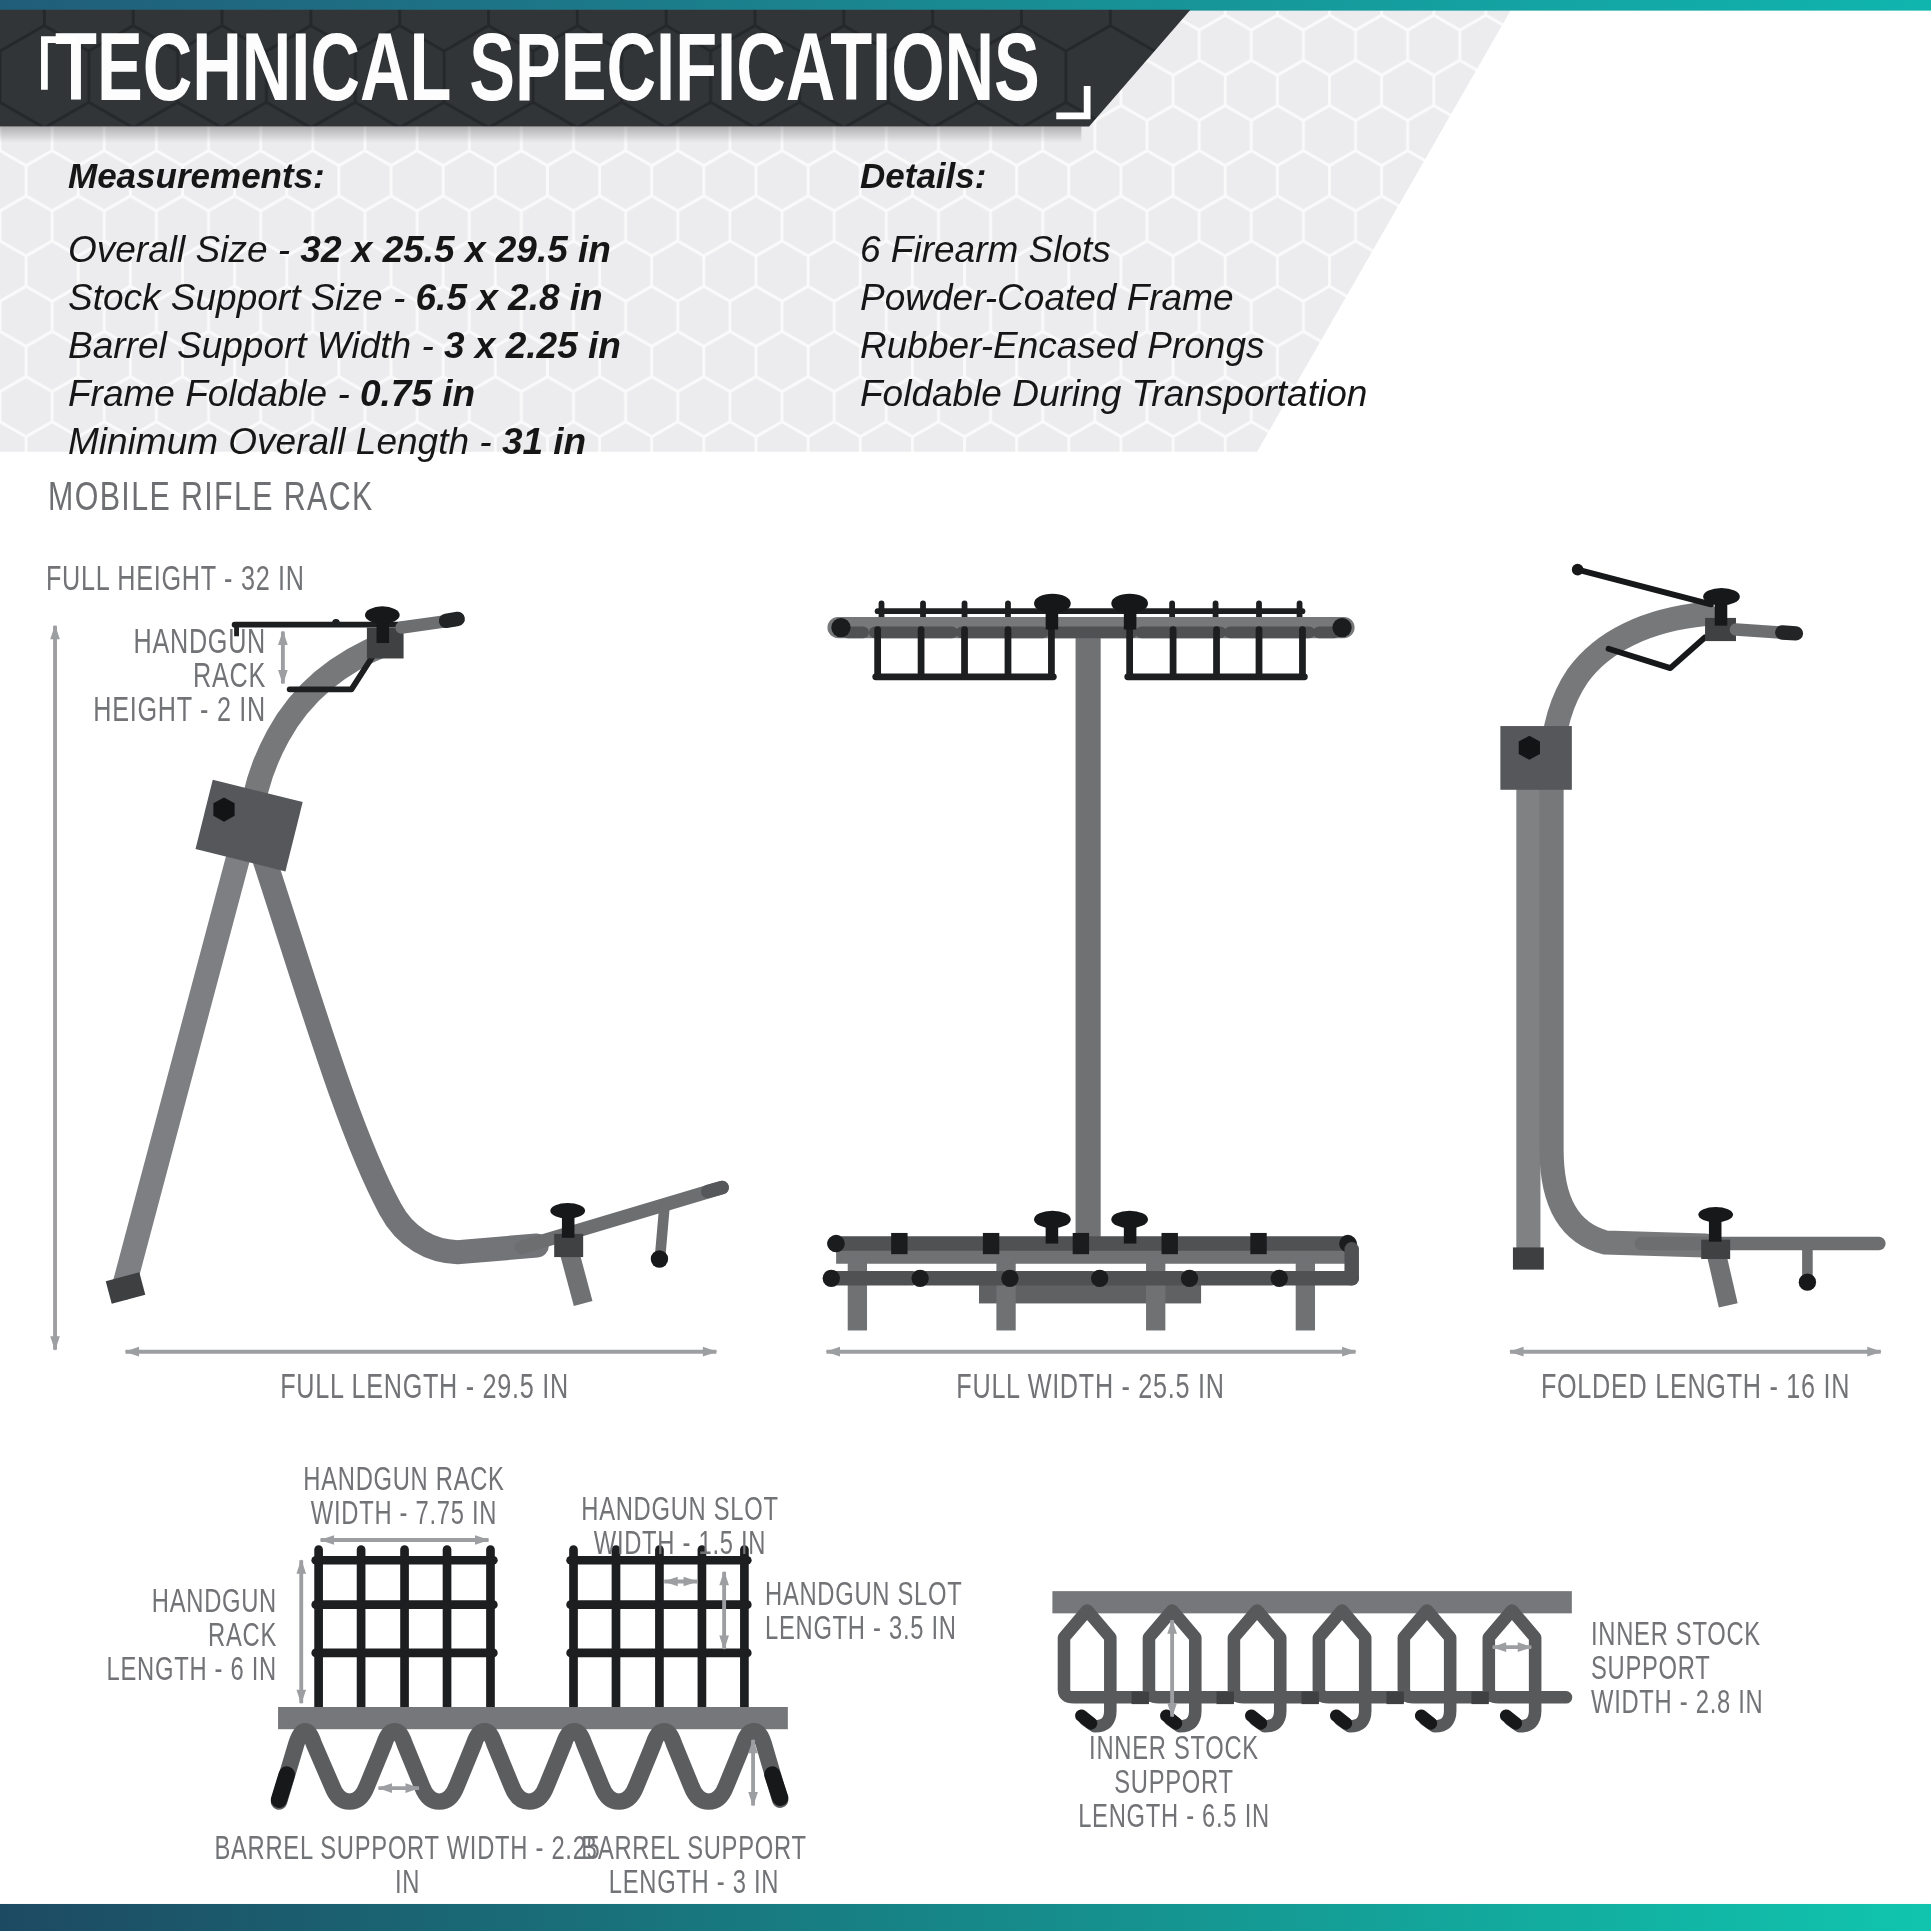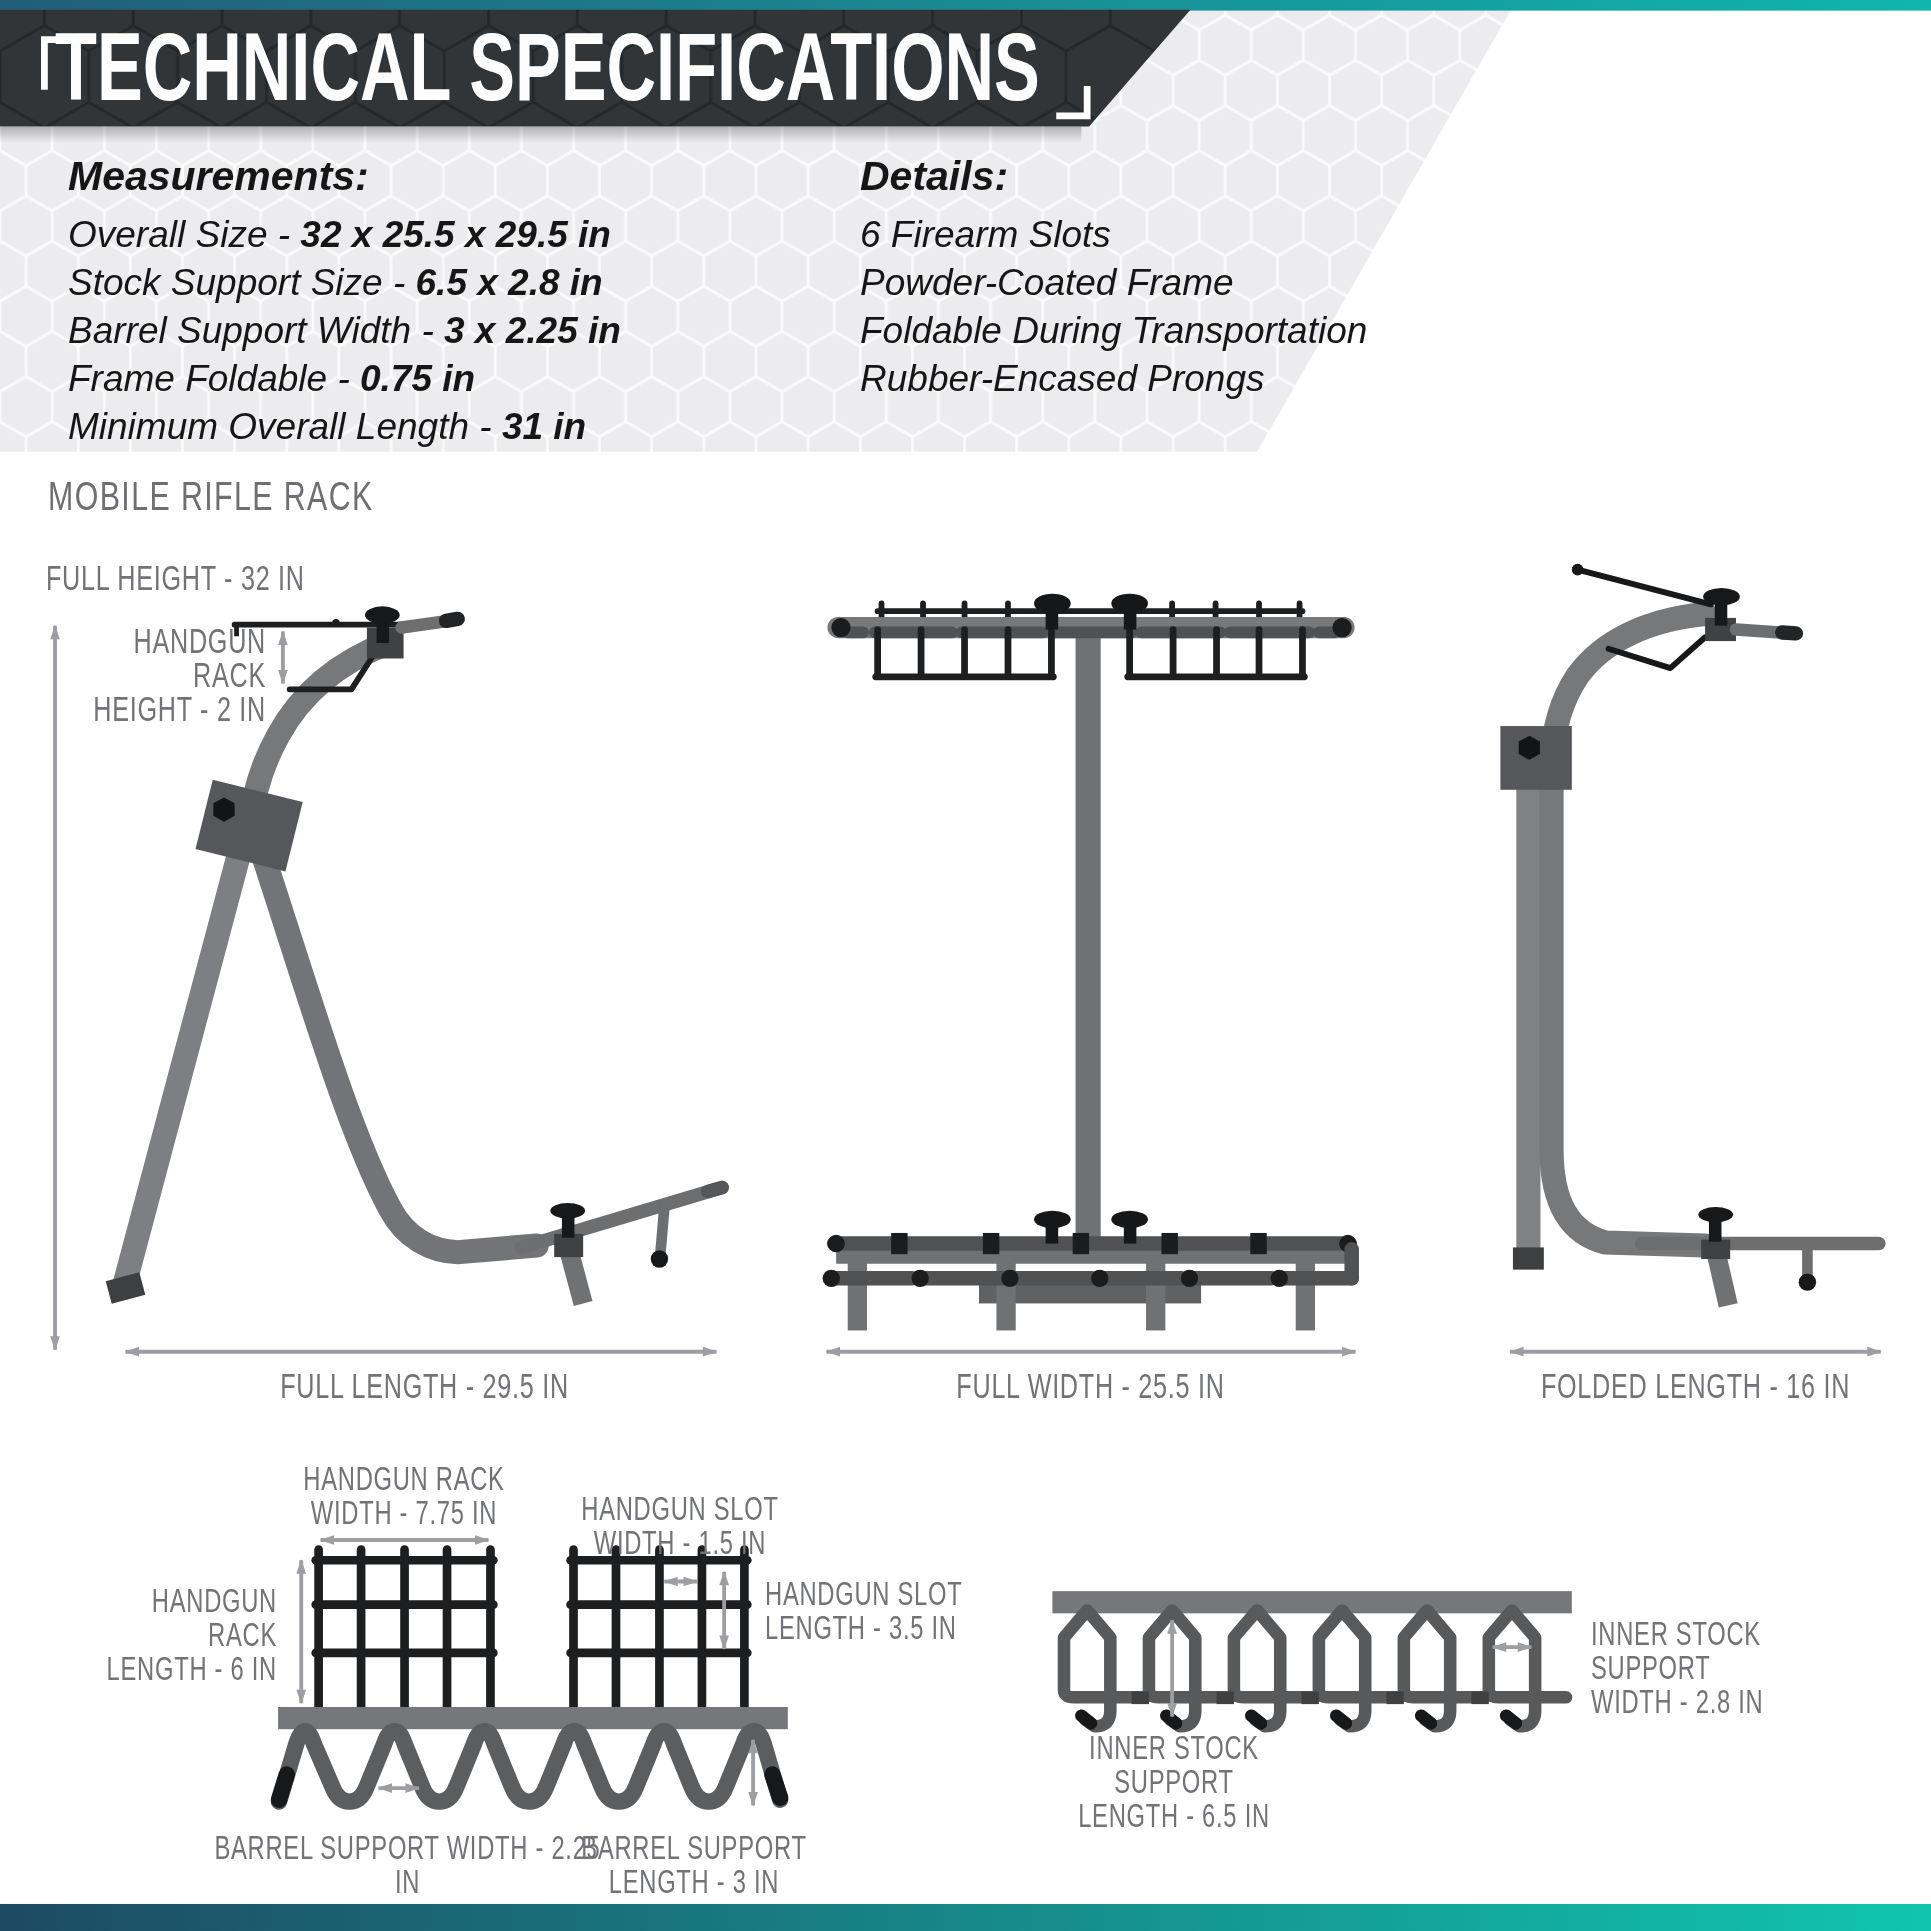--- a/index.html
+++ b/index.html
@@ -2,21 +2,21 @@
 <html><head>
 <meta charset="utf-8">
 <style>
   html,body{margin:0;padding:0;}
   body{width:1931px;height:1931px;position:relative;overflow:hidden;background:#fff;
        font-family:"Liberation Sans", sans-serif;}
   svg.canvas{position:absolute;left:0;top:0;}
   .svg-title{font-family:"Liberation Sans",sans-serif;font-weight:700;fill:#fdfdfd;}
   
   .spec-col{position:absolute;top:154px;color:#161616;}
-  .spec-col .heading{font-style:italic;font-weight:700;font-size:41px;line-height:44px;margin-bottom:13px;}
+  .spec-col .heading{font-style:italic;font-weight:700;font-size:35px;line-height:44px;margin-bottom:28px;}
   .spec-col .spec-line{font-style:italic;font-size:37px;line-height:48px;white-space:nowrap;}
   .spec-col .sv{font-weight:700;text-align:right;}
   
   .lbl{position:absolute;color:#727376;font-size:33px;line-height:34px;letter-spacing:1px;
        white-space:pre-line;transform:scaleX(0.72);}
   .lbl.big{font-size:35px;}
   .lbl.left{transform-origin:0 0;text-align:left;}
   .lbl.right{transform-origin:100% 0;text-align:right;}
   .lbl.center{transform-origin:50% 0;text-align:center;}
   .product-title{position:absolute;left:48px;top:473px;font-size:41px;letter-spacing:1.9px;
@@ -306,22 +306,22 @@
   <div class="spec-line"><span class="sl">Stock Support Size - </span><span class="sv">6.5 x 2.8 in</span></div>
   <div class="spec-line"><span class="sl">Barrel Support Width -  </span><span class="sv">3 x 2.25 in</span></div>
   <div class="spec-line"><span class="sl">Frame Foldable - </span><span class="sv">0.75 in</span></div>
   <div class="spec-line"><span class="sl">Minimum Overall Length - </span><span class="sv">31 in</span></div>
 </div>
 
 <div class="spec-col" style="left:860px">
   <div class="heading">Details:</div>
   <div class="spec-line">6 Firearm Slots</div>
   <div class="spec-line">Powder-Coated Frame</div>
+  <div class="spec-line">Rubber-Encased Prongs</div>
   <div class="spec-line">Foldable During Transportation</div>
-  <div class="spec-line">Rubber-Encased Prongs</div>
 </div>
 
 <div class="product-title">MOBILE RIFLE RACK</div>
 
 <div class="lbl big left" style="left:46px;top:561px">FULL HEIGHT - 32 IN</div>
 <div class="lbl big right" style="left:15.4px;top:624px;width:251px">HANDGUN RACK
 HEIGHT - 2 IN</div>
 <div class="lbl big center" style="left:135px;top:1369px;width:579px">FULL LENGTH - 29.5 IN</div>
 
 <div class="lbl big center" style="left:801px;top:1369px;width:579px">FULL WIDTH - 25.5 IN</div>

